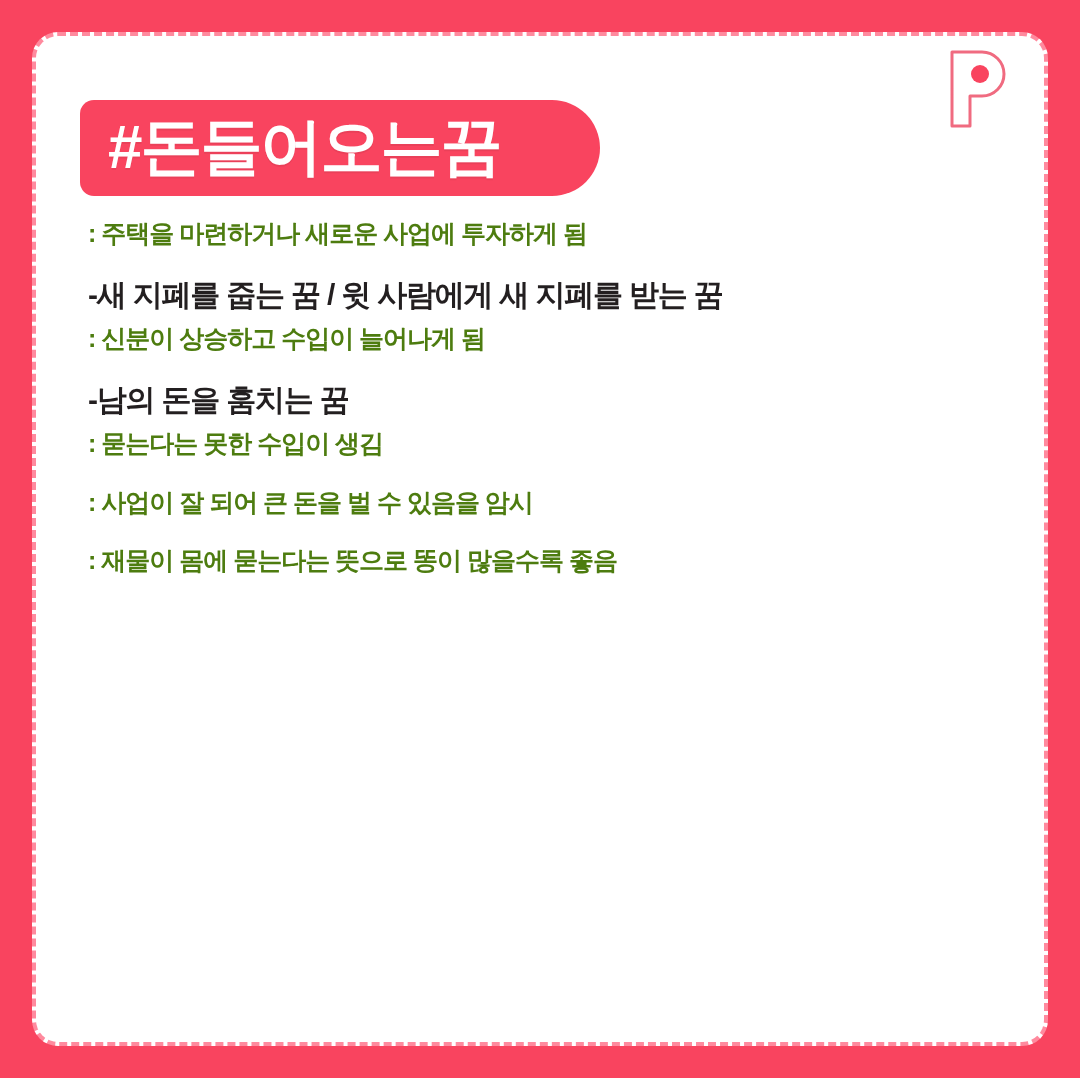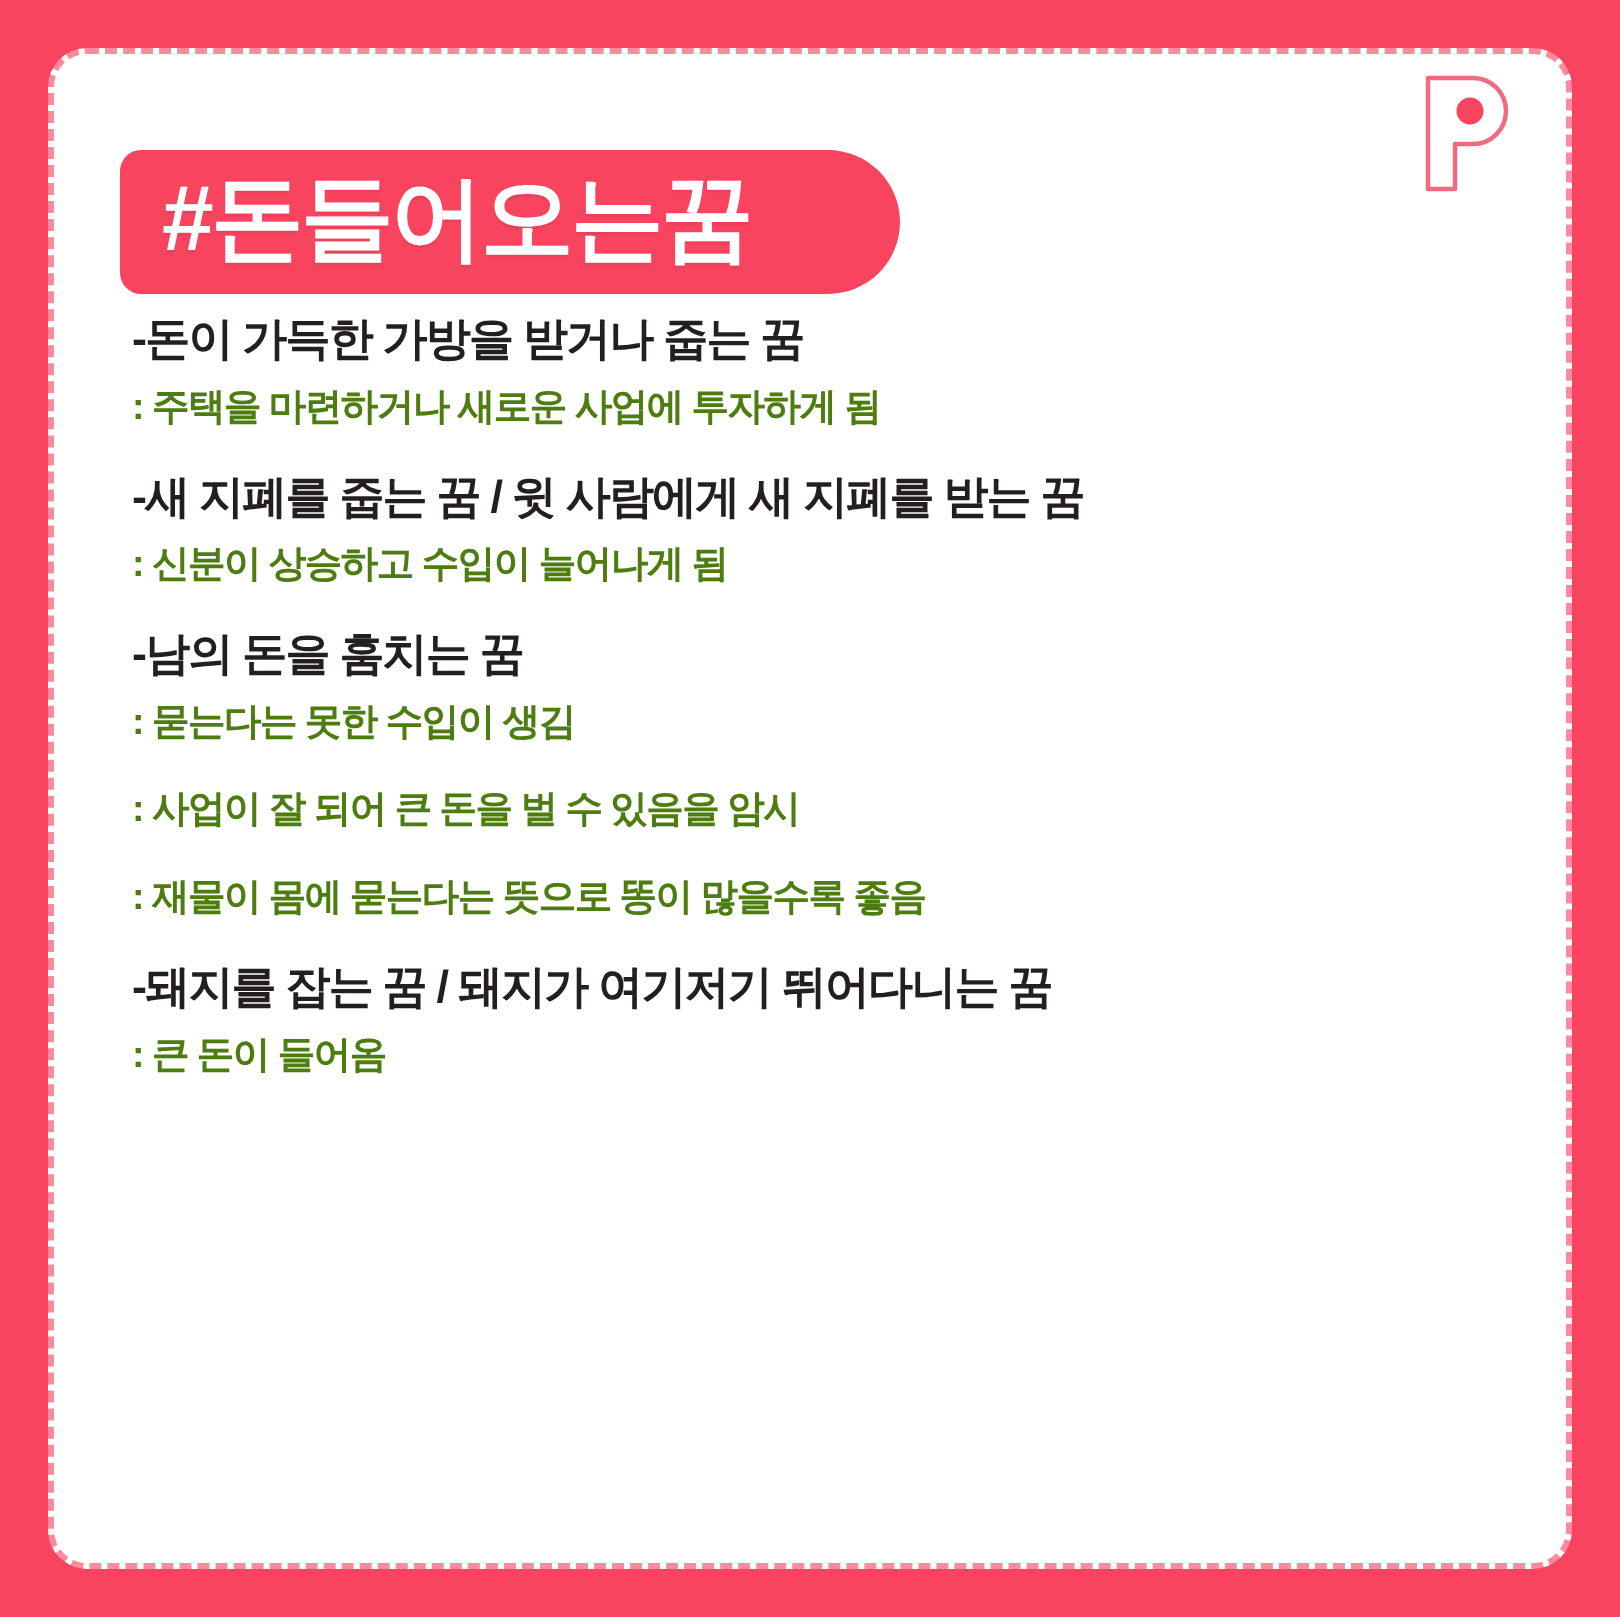--- a/index.html
+++ b/index.html
@@ -111,21 +111,20 @@
   </div>
 
   <div class="title-wrap">
     <div class="title-pill"></div>
     <div class="title-text">#돈들어오는꿈</div>
   </div>
 
   <div class="content">
 
     <div class="entry">
-      <div class="entry-head">-돈이 가득한 가방을 받거나 줍는 꿈</div>
       <div class="entry-desc">: 주택을 마련하거나 새로운 사업에 투자하게 됨</div>
     </div>
 
     <div class="entry">
       <div class="entry-head">-새 지폐를 줍는 꿈 / 윗 사람에게 새 지폐를 받는 꿈</div>
       <div class="entry-desc">: 신분이 상승하고 수입이 늘어나게 됨</div>
     </div>
 
     <div class="entry">
       <div class="entry-head">-남의 돈을 훔치는 꿈</div>
@@ -133,20 +132,16 @@
     </div>
 
     <div class="entry">
       <div class="entry-desc">: 사업이 잘 되어 큰 돈을 벌 수 있음을 암시</div>
     </div>
 
     <div class="entry">
       <div class="entry-desc">: 재물이 몸에 묻는다는 뜻으로 똥이 많을수록 좋음</div>
     </div>
 
-    <div class="entry">
-      <div class="entry-head">-돼지를 잡는 꿈 / 돼지가 여기저기 뛰어다니는 꿈</div>
-      <div class="entry-desc">: 큰 돈이 들어옴</div>
-    </div>
 
 
   </div>
 </div>
 
 </body></html>

